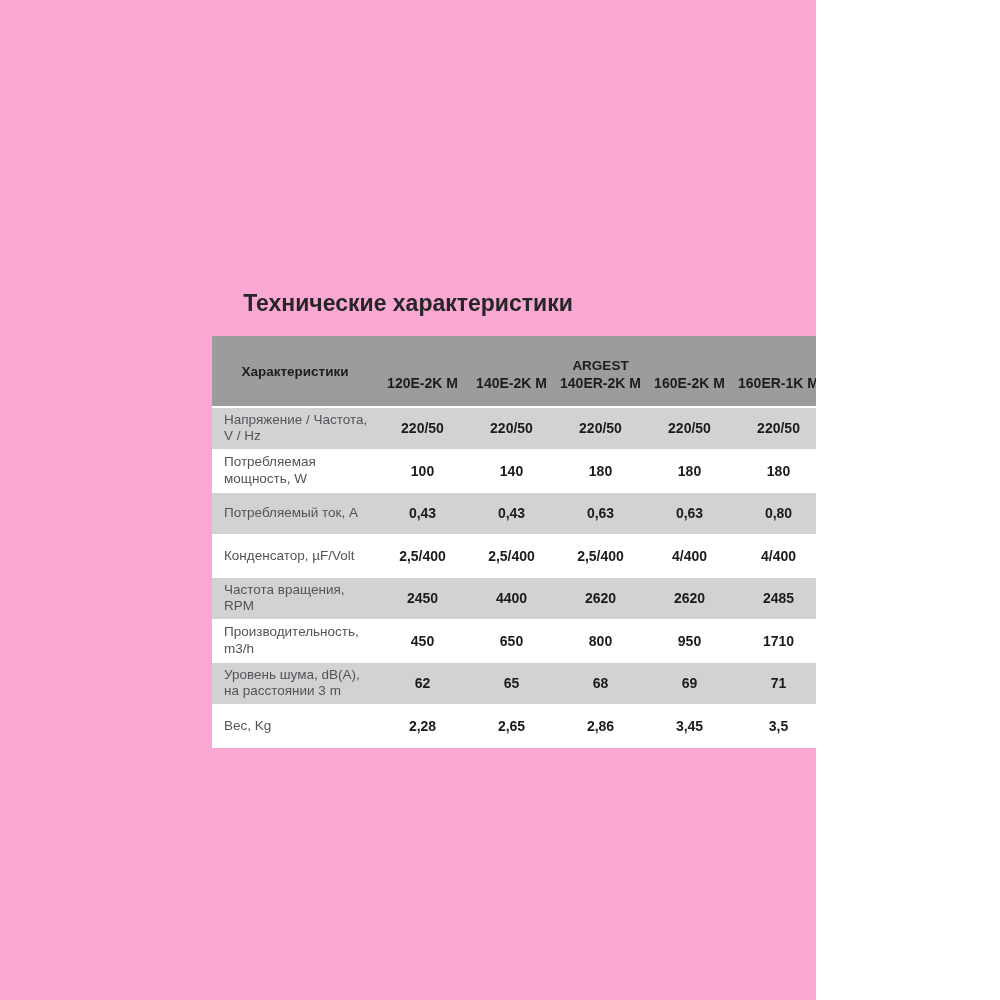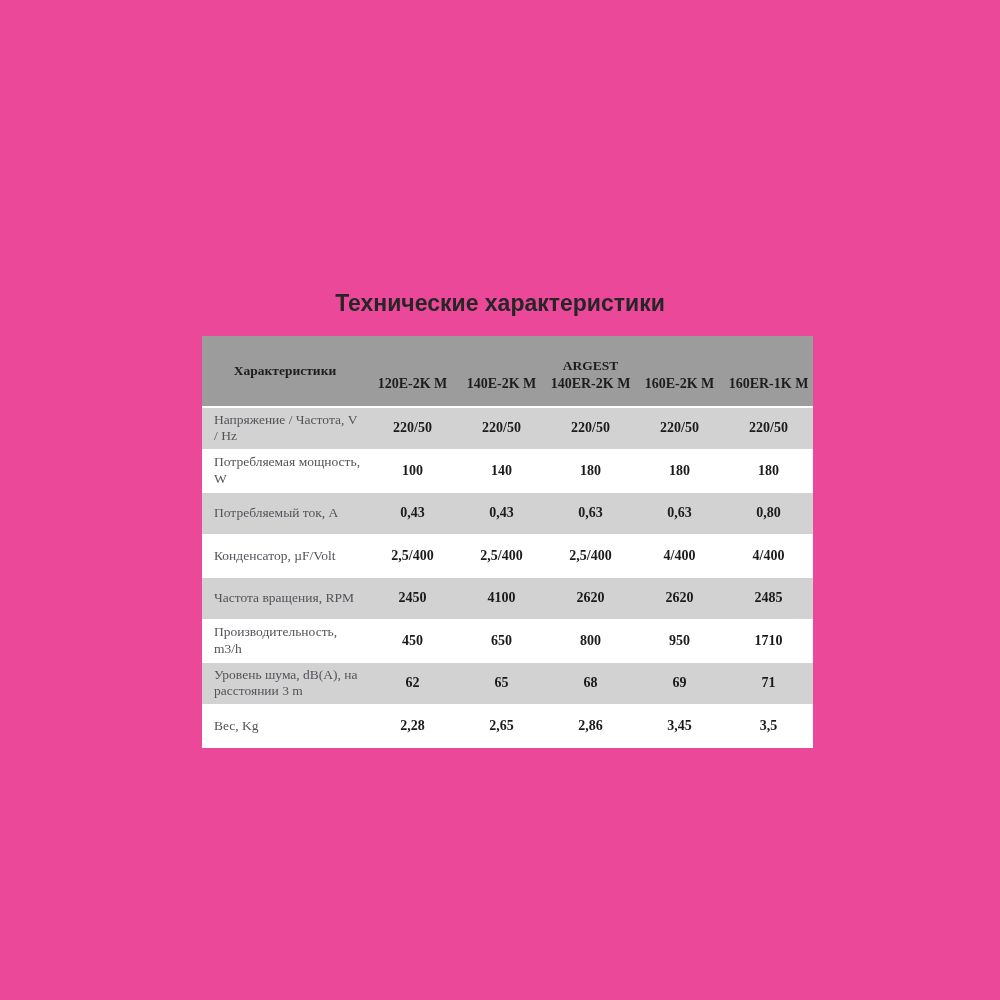--- a/index.html
+++ b/index.html
@@ -1,42 +1,41 @@
 <!DOCTYPE html>
 <html><head>
 <meta charset="utf-8">
 <style>
   html, body { margin: 0; padding: 0; }
   .page {
     position: relative;
-    width: 1000px;
+    width: 816px;
     height: 1000px;
-    background: #ec4899;
+    background: #f9a8d4;
     font-family: "Liberation Sans", sans-serif;
     overflow: hidden;
   }
   .title {
     position: absolute;
     top: 290px;
     left: 0;
     width: 100%;
     margin: 0;
     text-align: center;
     font-size: 23px;
     font-weight: 700;
     color: #262626;
   }
   table.spec-table {
     position: absolute;
     top: 336px;
-    left: 202px;
+    left: 212px;
     width: 611px;
     border-collapse: collapse;
     table-layout: fixed;
-    font-family: Liberation Serif, serif;
   }
   col.c-label { width: 166px; }
   col.c-val   { width: 89px; }
 
   thead th {
     background: #9c9c9c;
     color: #1d1d1d;
     font-weight: 700;
     font-size: 13.5px;
     padding: 0;
@@ -146,21 +145,21 @@
         <td class="value">2,5/400</td>
         <td class="value">2,5/400</td>
         <td class="value">2,5/400</td>
         <td class="value">4/400</td>
         <td class="value">4/400</td>
       </tr>
 
       <tr class="gray">
         <td class="label">Частота вращения, RPM</td>
         <td class="value">2450</td>
-        <td class="value">4100</td>
+        <td class="value">4400</td>
         <td class="value">2620</td>
         <td class="value">2620</td>
         <td class="value">2485</td>
       </tr>
 
       <tr class="white">
         <td class="label">Производительность, m3/h</td>
         <td class="value">450</td>
         <td class="value">650</td>
         <td class="value">800</td>

